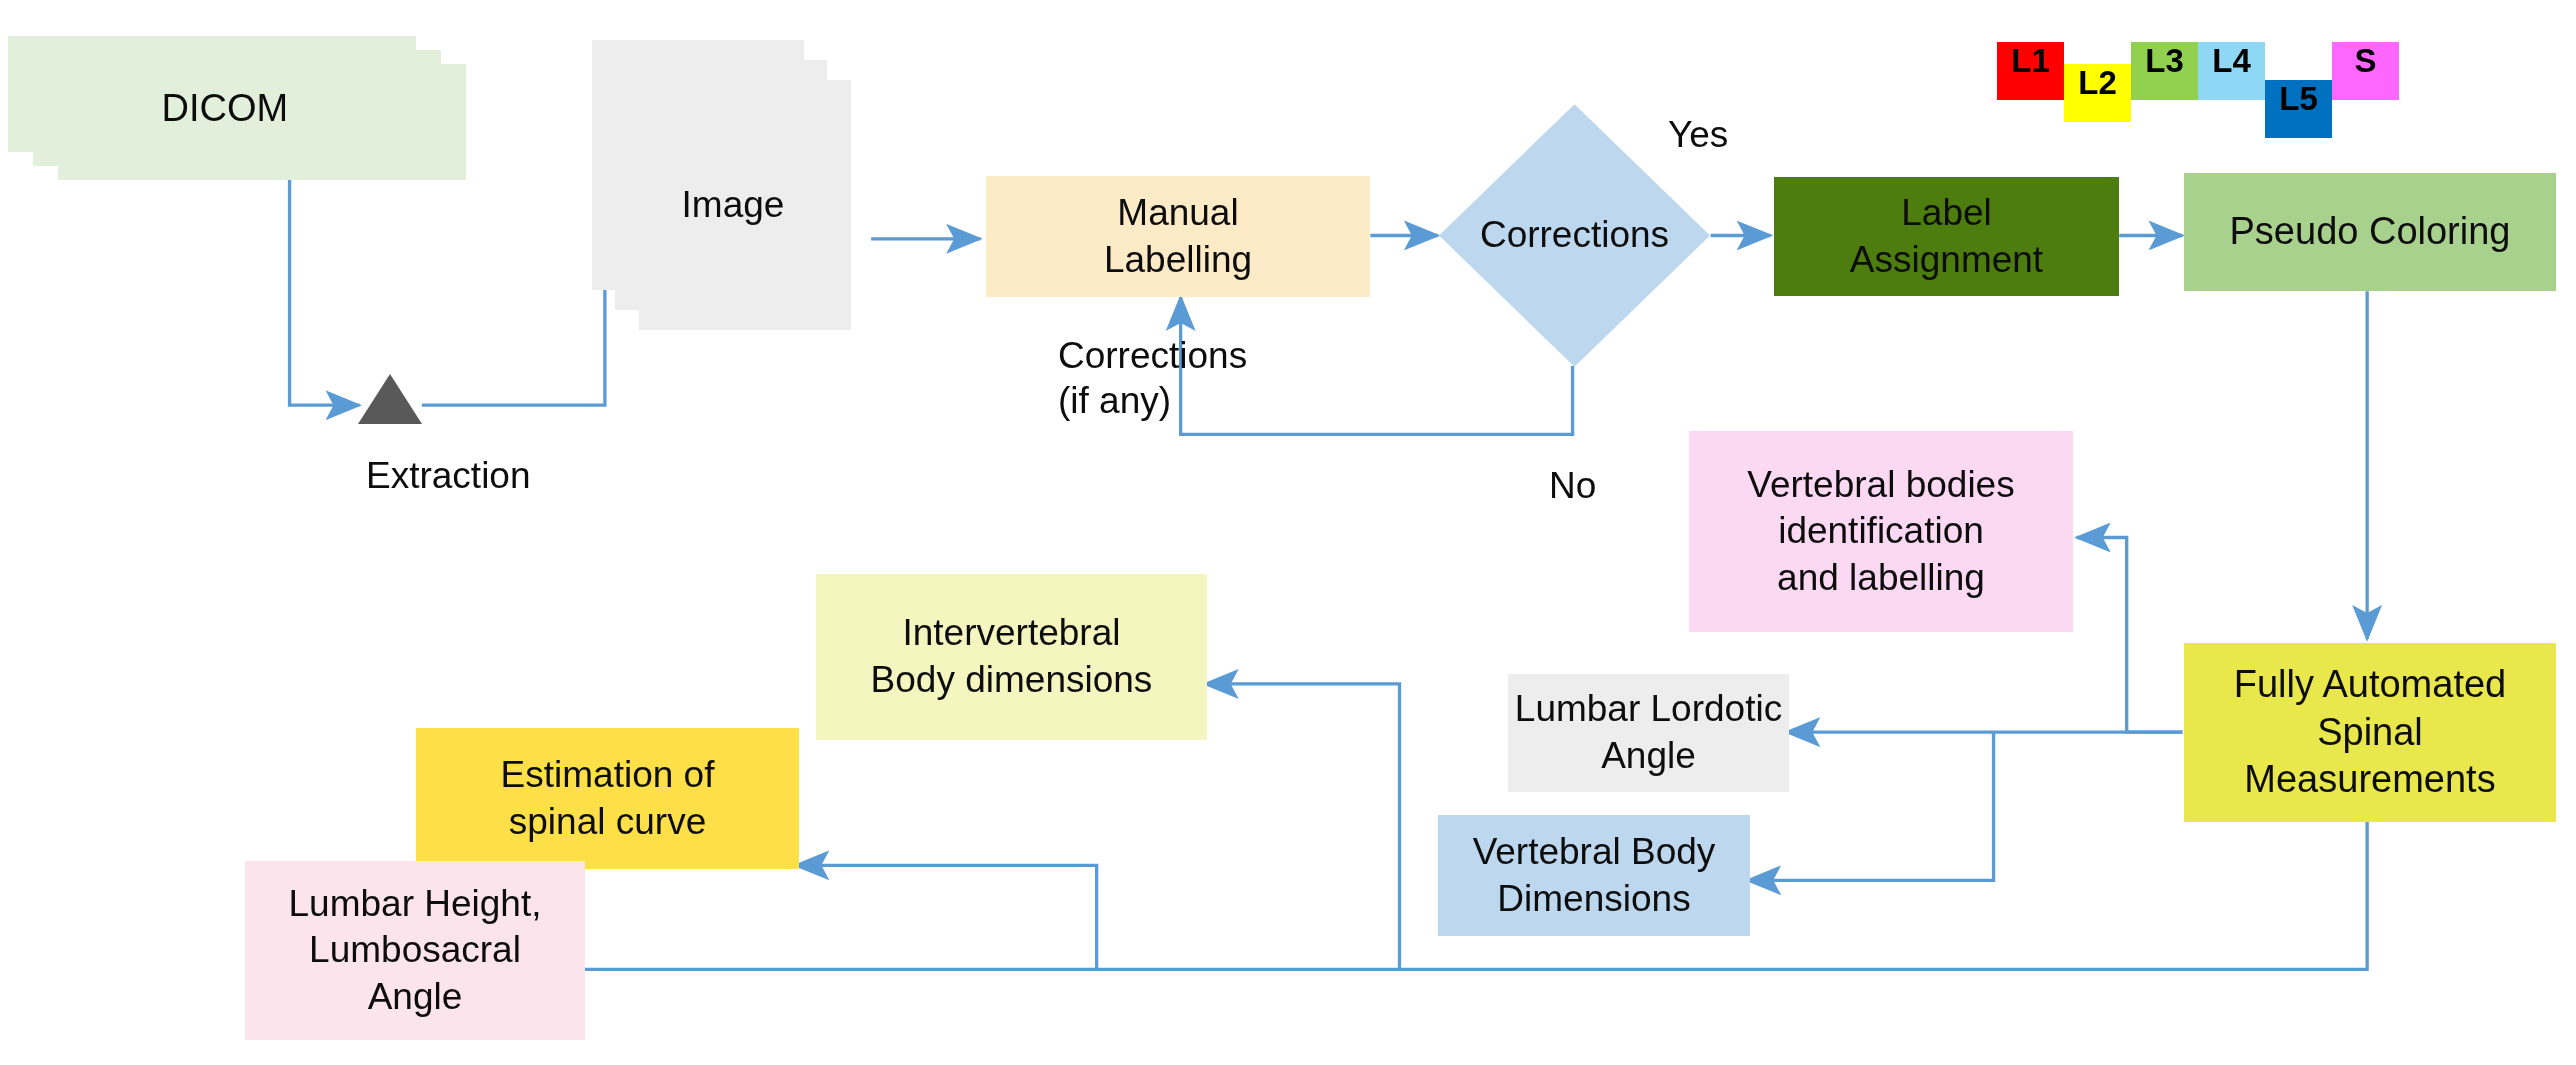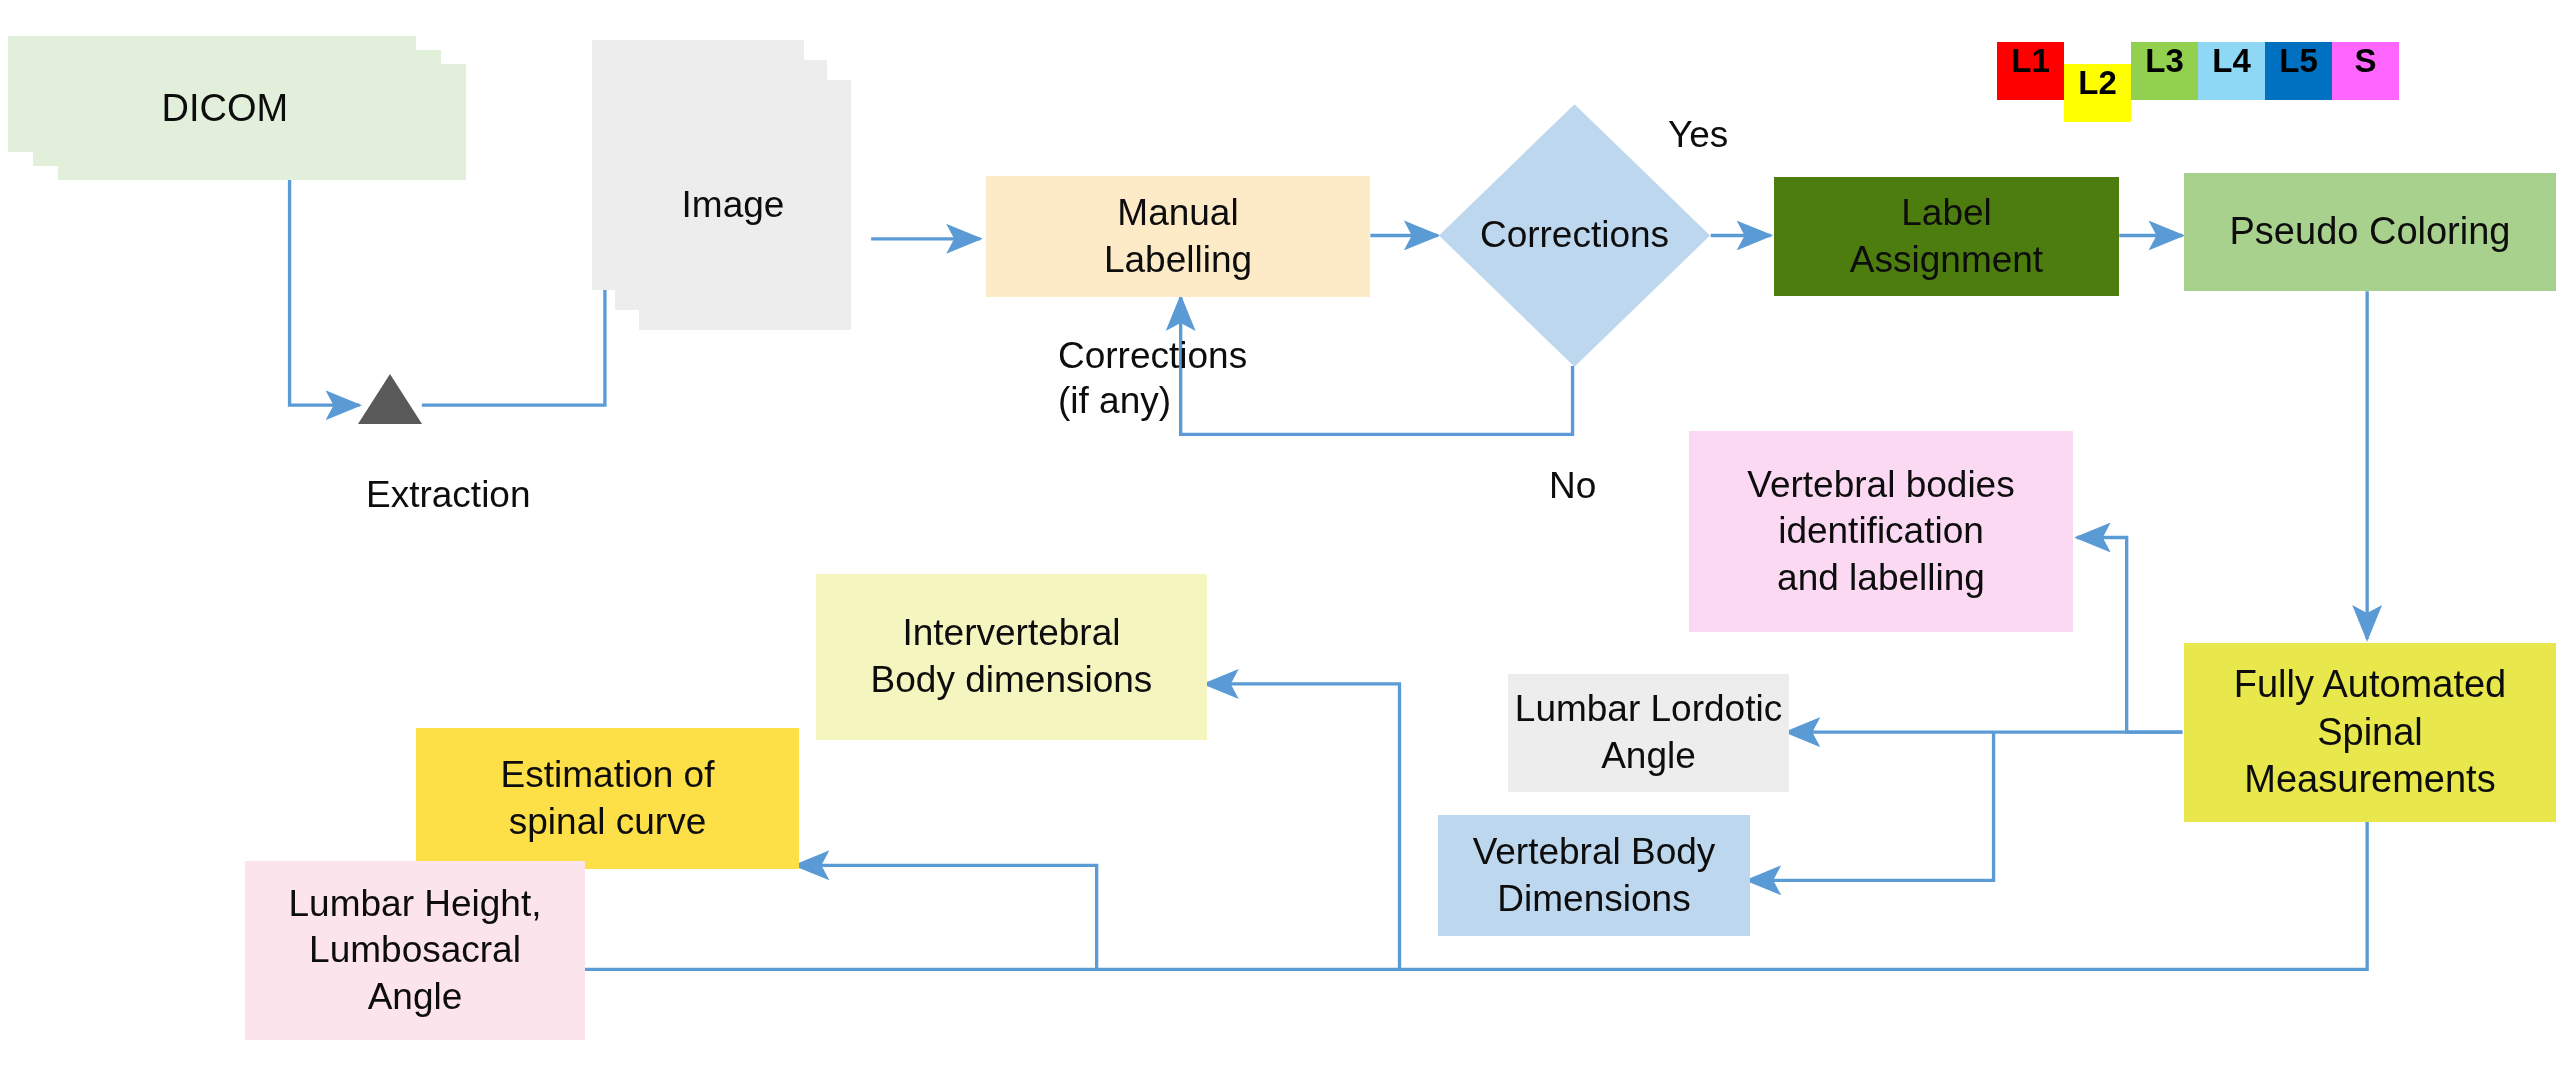--- a/index.html
+++ b/index.html
@@ -71,21 +71,21 @@
     <div class="sheet" style="left:25px;top:14px;width:408px;height:116px;background:#e2efda;"></div>
     <div class="sheet" style="left:0px;top:0px;width:408px;height:116px;background:#e2efda;"></div>
     <div class="node" style="left:0;top:0;width:433px;height:146px;">
       <span class="txt fs46">DICOM</span>
     </div>
   </div>
 
   <div class="stackwrap" style="left:358px;top:374px;width:67px;height:52px;">
     <div style="width:0;height:0;border-left:32px solid transparent;border-right:32px solid transparent;border-bottom:50px solid #595959;"></div>
   </div>
-  <div class="freetext fs44" style="left:366px;top:472px;width:250px;">Extraction</div>
+  <div class="freetext fs44" style="left:366px;top:453px;width:250px;">Extraction</div>
 
   <div class="stackwrap" style="left:592px;top:40px;width:283px;height:295px;">
     <div class="sheet" style="left:0px;top:0px;width:212px;height:250px;background:#ededed;"></div>
     <div class="sheet" style="left:23px;top:20px;width:212px;height:250px;background:#ededed;"></div>
     <div class="sheet" style="left:47px;top:40px;width:212px;height:250px;background:#ededed;"></div>
     <div class="node" style="left:33px;top:40px;width:216px;height:250px;">
       <span class="txt fs44">Image</span>
     </div>
   </div>
 
@@ -123,21 +123,21 @@
     </div>
     <div class="cell" style="width:67px;height:58px;background:#ffff00;margin-top:22px;">
       <span>L2</span>
     </div>
     <div class="cell" style="width:67px;height:58px;background:#92d050;">
       <span>L3</span>
     </div>
     <div class="cell" style="width:67px;height:58px;background:#8fd8f5;">
       <span>L4</span>
     </div>
-    <div class="cell" style="width:67px;height:58px;background:#0070c0;">
+    <div class="cell" style="width:67px;height:58px;background:#0070c0;margin-top:38px;">
       <span>L5</span>
     </div>
     <div class="cell" style="width:67px;height:58px;background:#ff66ff;">
       <span>S</span>
     </div>
   </div>
 
   <div class="node" style="left:2184px;top:643px;width:372px;height:179px;background:#e8e84d;">
     <span class="txt fs46">Fully Automated
 Spinal

